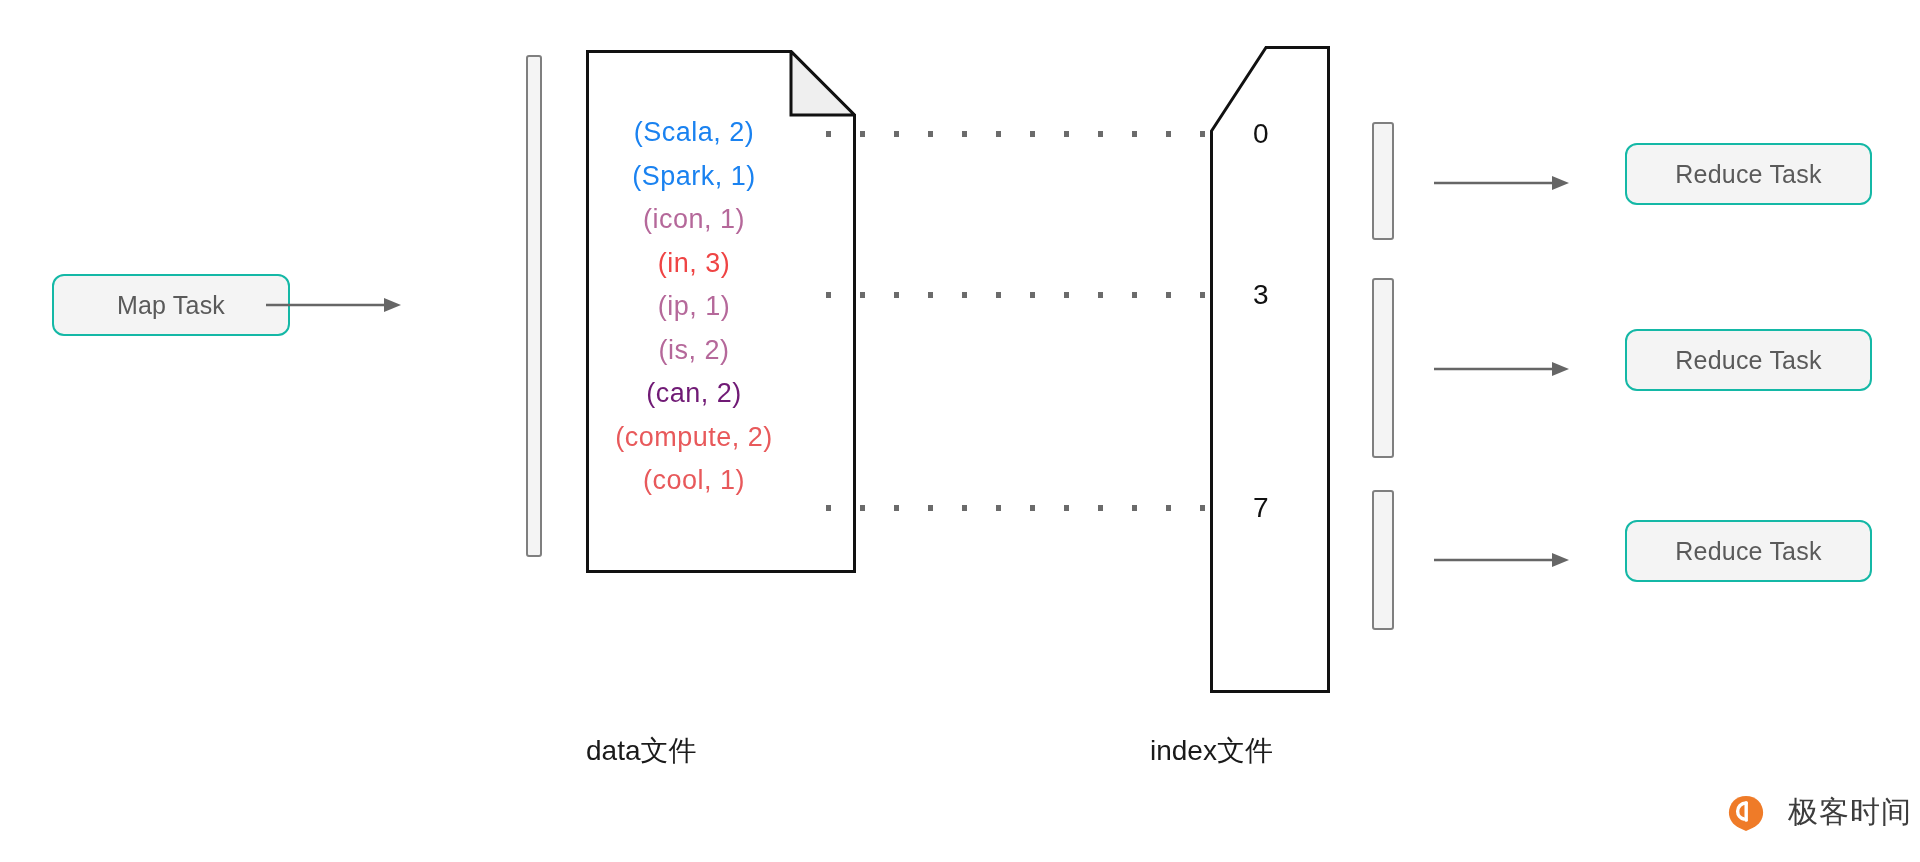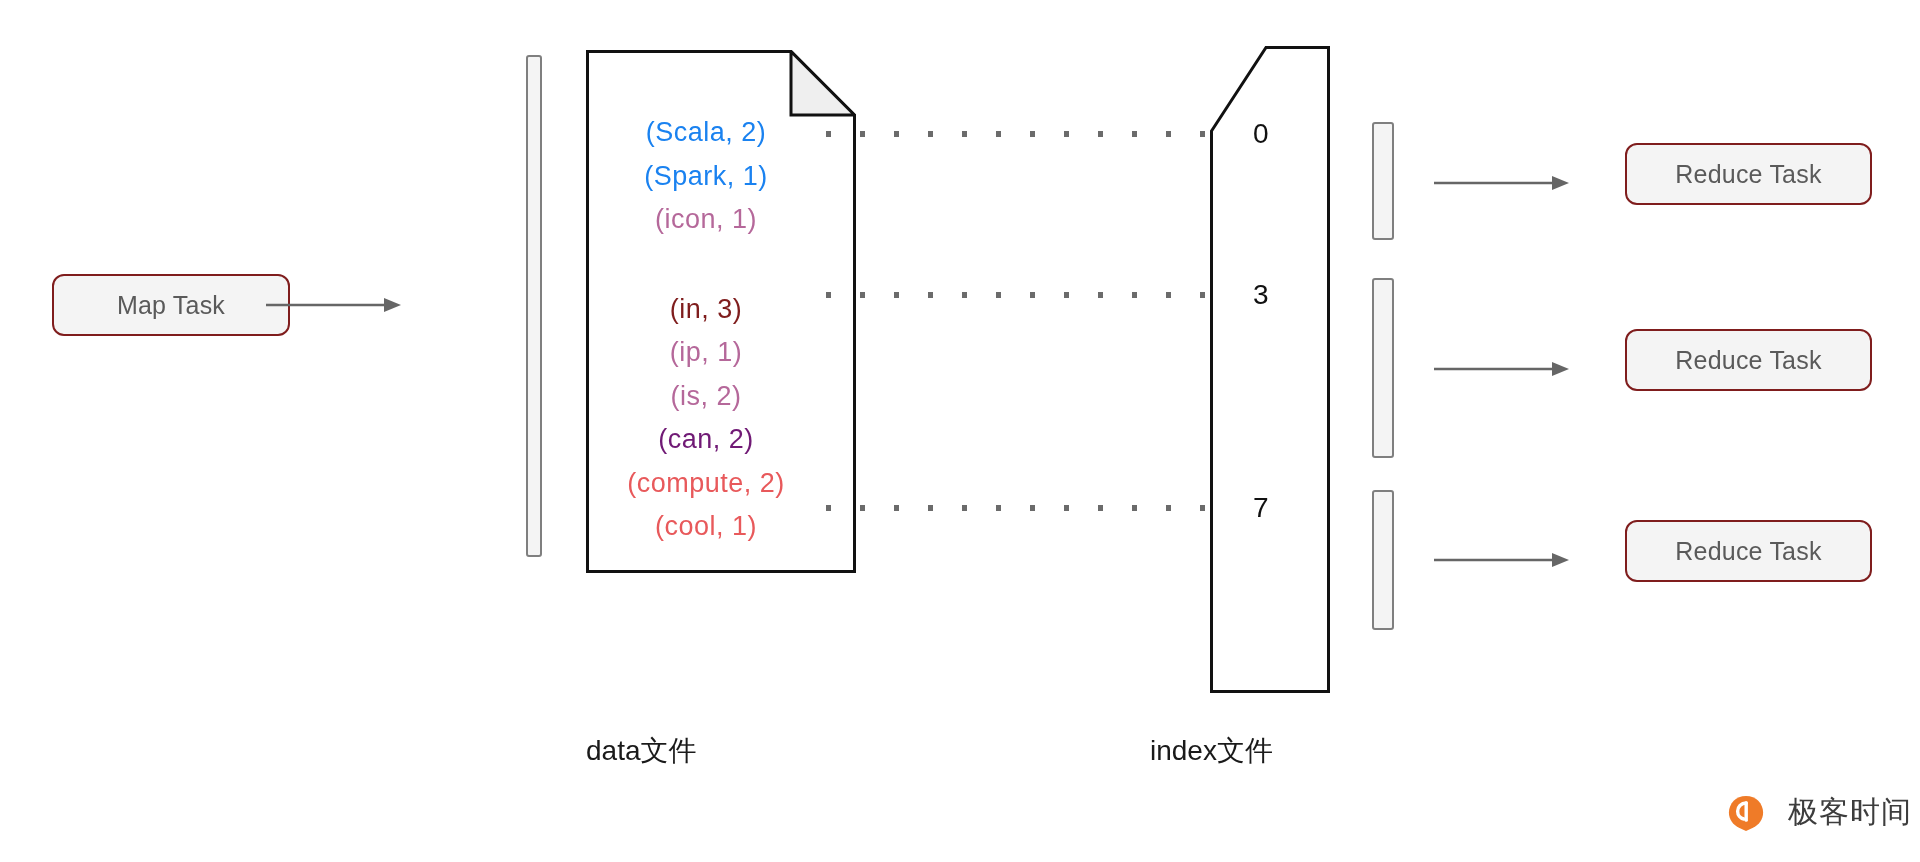--- a/index.html
+++ b/index.html
@@ -16,21 +16,21 @@
     height: 862px;
     background: #ffffff;
     overflow: hidden;
   }
 
   
   .task-box {
     position: absolute;
     box-sizing: border-box;
     background: #f4f4f4;
-    border: 2px solid #7f1d1d;
+    border: 2px solid #14b8a6;
     border-radius: 12px;
     display: flex;
     align-items: center;
     justify-content: center;
     color: #5a5a5a;
     font-size: 25px;
     letter-spacing: 0.2px;
     white-space: nowrap;
   }
 
@@ -126,34 +126,34 @@
     <polygon points="118,3 135,10 118,17" fill="#666666"></polygon>
   </svg>
 
   <div class="bracket" style="left:526px; top:55px; width:16px; height:502px;"></div>
 
   <svg class="file-shape" style="left:586px; top:50px; width:270px; height:523px;" viewBox="0 0 270 523" preserveAspectRatio="none">
     <path d="M1.5,1.5 H205 L268.5,65 V521.5 H1.5 Z" fill="#ffffff" stroke="#111111" stroke-width="3"></path>
     <path d="M205,1.5 L205,65 L268.5,65 Z" fill="#efefef" stroke="#111111" stroke-width="3"></path>
   </svg>
 
-  <div class="data-rows" style="left:586px; top:111px; width:216px;padding-left:12px;">
+  <div class="data-rows" style="left:586px; top:111px; width:216px;">
     <div class="data-row" style="color: rgb(26, 130, 240);">
       <span>(Scala,</span>
       <span>2)</span>
     </div>
     <div class="data-row" style="color: rgb(26, 130, 240);">
       <span>(Spark,</span>
       <span>1)</span>
     </div>
     <div class="data-row" style="color: rgb(181, 104, 154);">
       <span>(icon,</span>
       <span>1)</span>
     </div>
-    <div class="data-row" style="color: #7f1d1d; margin-top: 46px;">
+    <div class="data-row" style="color: #ef4444;">
       <span>(in,</span>
       <span>3)</span>
     </div>
     <div class="data-row" style="color: rgb(181, 104, 154);">
       <span>(ip,</span>
       <span>1)</span>
     </div>
     <div class="data-row" style="color: rgb(181, 104, 154);">
       <span>(is,</span>
       <span>2)</span>

